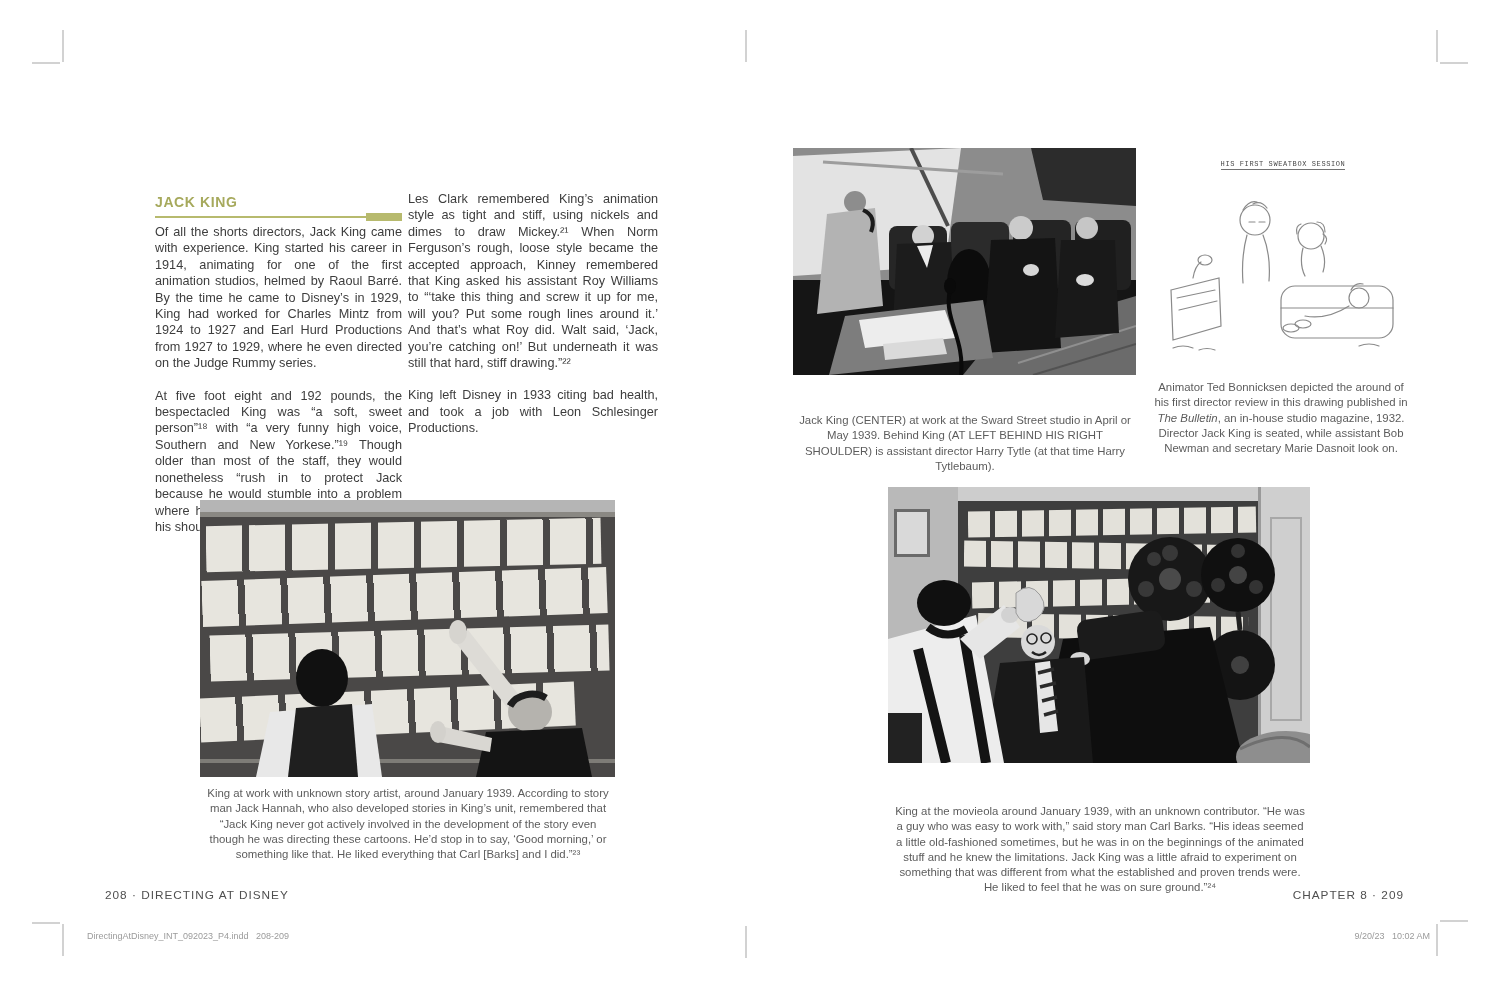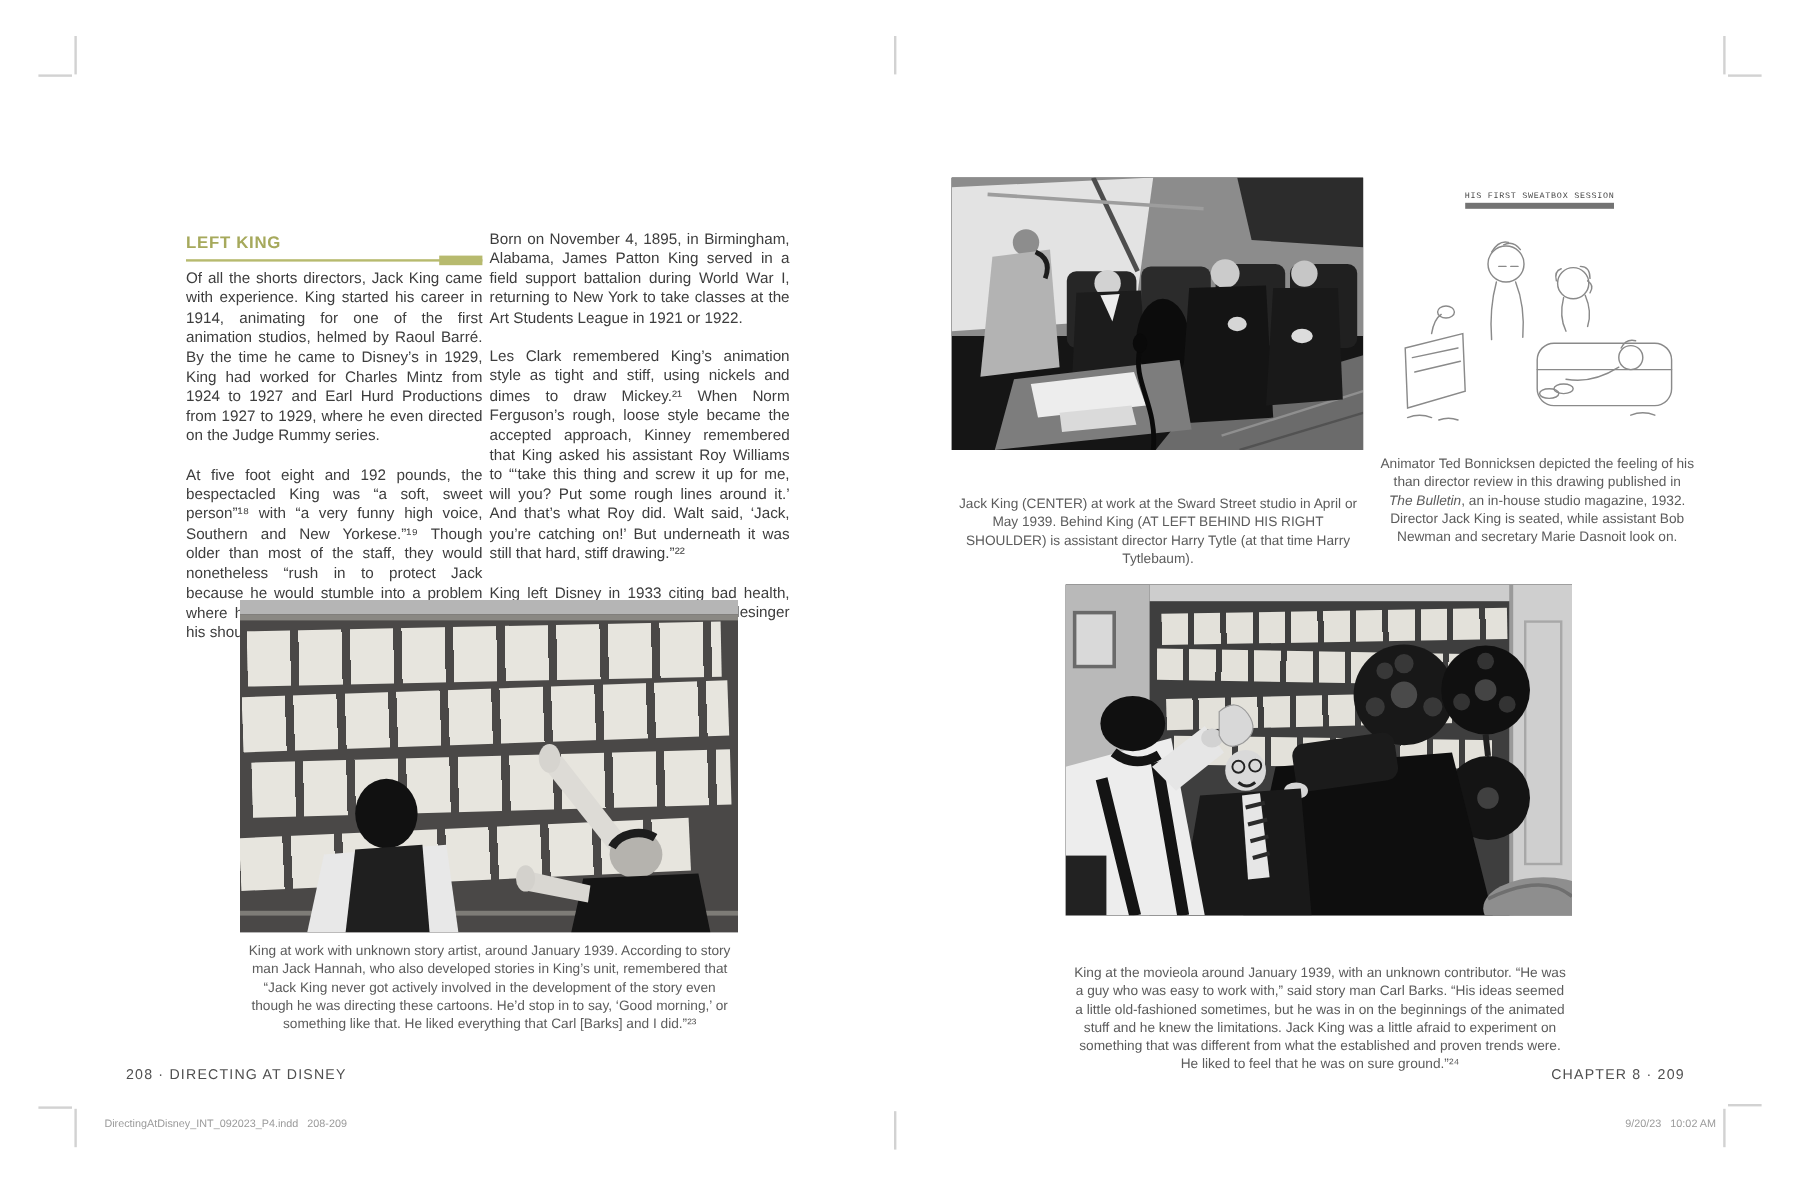--- a/index.html
+++ b/index.html
@@ -24,21 +24,21 @@
   .photo svg{position:absolute;left:0;top:0;}
   #photo-meeting{left:793px;top:148px;width:343px;height:227px;}
   #photo-storyboard{left:200px;top:500px;width:415px;height:277px;background:#4a4847;}
   #photo-movieola{left:888px;top:487px;width:422px;height:276px;background:#3e3e3e;}
   .cards-row{position:absolute;background:repeating-linear-gradient(90deg,#e7e5de 0 36px,rgba(0,0,0,0) 36px 43px);}
   .cards-sm{position:absolute;background:repeating-linear-gradient(90deg,#e3e1da 0 22px,rgba(0,0,0,0) 22px 27px);}
   
   #cartoon{position:absolute;left:1163px;top:148px;width:240px;height:224px;background:#ffffff;}
   .cartoon-title{position:absolute;left:0;top:12px;width:100%;text-align:center;
                  font-family:"Liberation Mono",monospace;font-size:7px;letter-spacing:.6px;color:#4a4a4a;}
-  .cartoon-title span{border-bottom:5px solid #737373;padding-bottom:1px;}
+  .cartoon-title span{border-bottom:1px solid #737373;padding-bottom:1px;}
   
   .caption{position:absolute;font-size:11.4px;line-height:15.3px;text-align:center;color:#5c5c5c;margin:0;}
   #cap-meeting{left:795px;top:383px;width:340px;margin-top:30px;}
   #cap-cartoon{left:1150px;top:380px;width:262px;}
   #cap-storyboard{left:207px;top:786px;width:402px;}
   #cap-movieola{left:893px;top:804px;width:414px;}
   .caption .it{font-style:italic;}
   
   .footer{position:absolute;top:888px;font-size:11.8px;letter-spacing:1px;color:#4f4f4f;}
   #footer-left{left:105px;}
@@ -58,32 +58,31 @@
   <div class="mark v" style="left:745px;top:30px"></div>
   <div class="mark v" style="left:1436px;top:30px"></div>
   <div class="mark h" style="left:1440px;top:62px"></div>
   <div class="mark v" style="left:62px;top:924px"></div>
   <div class="mark h" style="left:32px;top:922px"></div>
   <div class="mark v" style="left:745px;top:926px"></div>
   <div class="mark v" style="left:1436px;top:924px"></div>
   <div class="mark h" style="left:1440px;top:920px"></div>
 
   <div>
-    <div class="heading">LEFT KING</div>
+    <div class="heading">JACK KING</div>
     <div class="rule">
       <div class="line"></div>
         <div class="block"></div>
     </div>
 
     <div class="col col1">
       <p>Of all the shorts directors, Jack King came with experience. King started his career in 1914, animating for one of the first animation studios, helmed by Raoul Barré. By the time he came to Disney’s in 1929, King had worked for Charles Mintz from 1924 to 1927 and Earl Hurd Productions from 1927 to 1929, where he even directed on the Judge Rummy series.</p>
       <p>At five foot eight and 192 pounds, the bespectacled King was “a soft, sweet person”¹⁸ with “a very funny high voice, Southern and New Yorkese.”¹⁹ Though older than most of the staff, they would nonetheless “rush in to protect Jack because he would stumble into a problem where he would get his head knocked off his shoulders through naïveté.”²⁰</p>
     </div>
     <div class="col col2">
-      <p>Born on November 4, 1895, in Birmingham, Alabama, James Patton King served in a field support battalion during World War I, returning to New York to take classes at the Art Students League in 1921 or 1922.</p>
       <p>Les Clark remembered King’s animation style as tight and stiff, using nickels and dimes to draw Mickey.²¹ When Norm Ferguson’s rough, loose style became the accepted approach, Kinney remembered that King asked his assistant Roy Williams to “‘take this thing and screw it up for me, will you? Put some rough lines around it.’ And that’s what Roy did. Walt said, ‘Jack, you’re catching on!’ But underneath it was still that hard, stiff drawing.”²²</p>
       <p>King left Disney in 1933 citing bad health, and took a job with Leon Schlesinger Productions.</p>
     </div>
 
     <div class="photo" id="photo-storyboard">
       <div style="position:absolute;left:0;top:0;width:100%;height:12px;background:#b5b5b5;"></div>
       <div style="position:absolute;left:0;top:12px;width:100%;height:5px;background:#8a8883;"></div>
       <div class="cards-row" style="left:6px;right:14px;top:22px;height:46px;transform:rotate(-1.2deg);"></div>
       <div class="cards-row" style="left:2px;right:8px;top:74px;height:46px;transform:rotate(-2deg);"></div>
       <div class="cards-row" style="left:10px;right:6px;top:130px;height:46px;transform:rotate(-1.6deg);"></div>
@@ -165,21 +164,21 @@
           <path d="M118,130 h112"></path>
           <circle cx="196" cy="120" r="10"></circle>
           <path d="M188,112 q4,-8 12,-6"></path>
           <path d="M186,128 q-22,14 -44,10"></path>
           <ellipse cx="140" cy="146" rx="8" ry="4"></ellipse>
           <ellipse cx="128" cy="150" rx="8" ry="4"></ellipse>
           <path d="M10,170 q10,-4 20,0 M36,172 q8,-3 16,0 M196,168 q10,-4 20,0"></path>
         </g>
       </svg>
     </div>
-    <p class="caption" id="cap-cartoon"><span>Animator Ted Bonnicksen depicted the feeling of his than director review in this drawing published in </span><span class="it">The Bulletin</span><span>, an in-house studio magazine, 1932. Director Jack King is seated, while assistant Bob Newman and secretary Marie Dasnoit look on.</span></p>
+    <p class="caption" id="cap-cartoon"><span>Animator Ted Bonnicksen depicted the around of his first director review in this drawing published in </span><span class="it">The Bulletin</span><span>, an in-house studio magazine, 1932. Director Jack King is seated, while assistant Bob Newman and secretary Marie Dasnoit look on.</span></p>
 
     <div class="photo" id="photo-movieola">
       <div style="position:absolute;left:0;top:0;width:70px;height:100%;background:#b9b9b9;"></div>
       <div style="position:absolute;left:6px;top:22px;width:30px;height:42px;background:#d9d9d9;border:3px solid #6a6a6a;"></div>
       <div style="position:absolute;left:70px;top:0;width:300px;height:14px;background:#cdcdcd;"></div>
       <div style="position:absolute;left:370px;top:0;width:52px;height:100%;background:#cfcfcf;border-left:3px solid #9a9a9a;"></div>
       <div style="position:absolute;left:382px;top:30px;width:28px;height:200px;border:2px solid #a8a8a8;"></div>
       <div class="cards-sm" style="left:80px;top:22px;width:288px;height:26px;transform:rotate(-1deg);"></div>
       <div class="cards-sm" style="left:76px;top:56px;width:292px;height:26px;transform:rotate(1deg);"></div>
       <div class="cards-sm" style="left:84px;top:92px;width:284px;height:26px;transform:rotate(-1.4deg);"></div>

